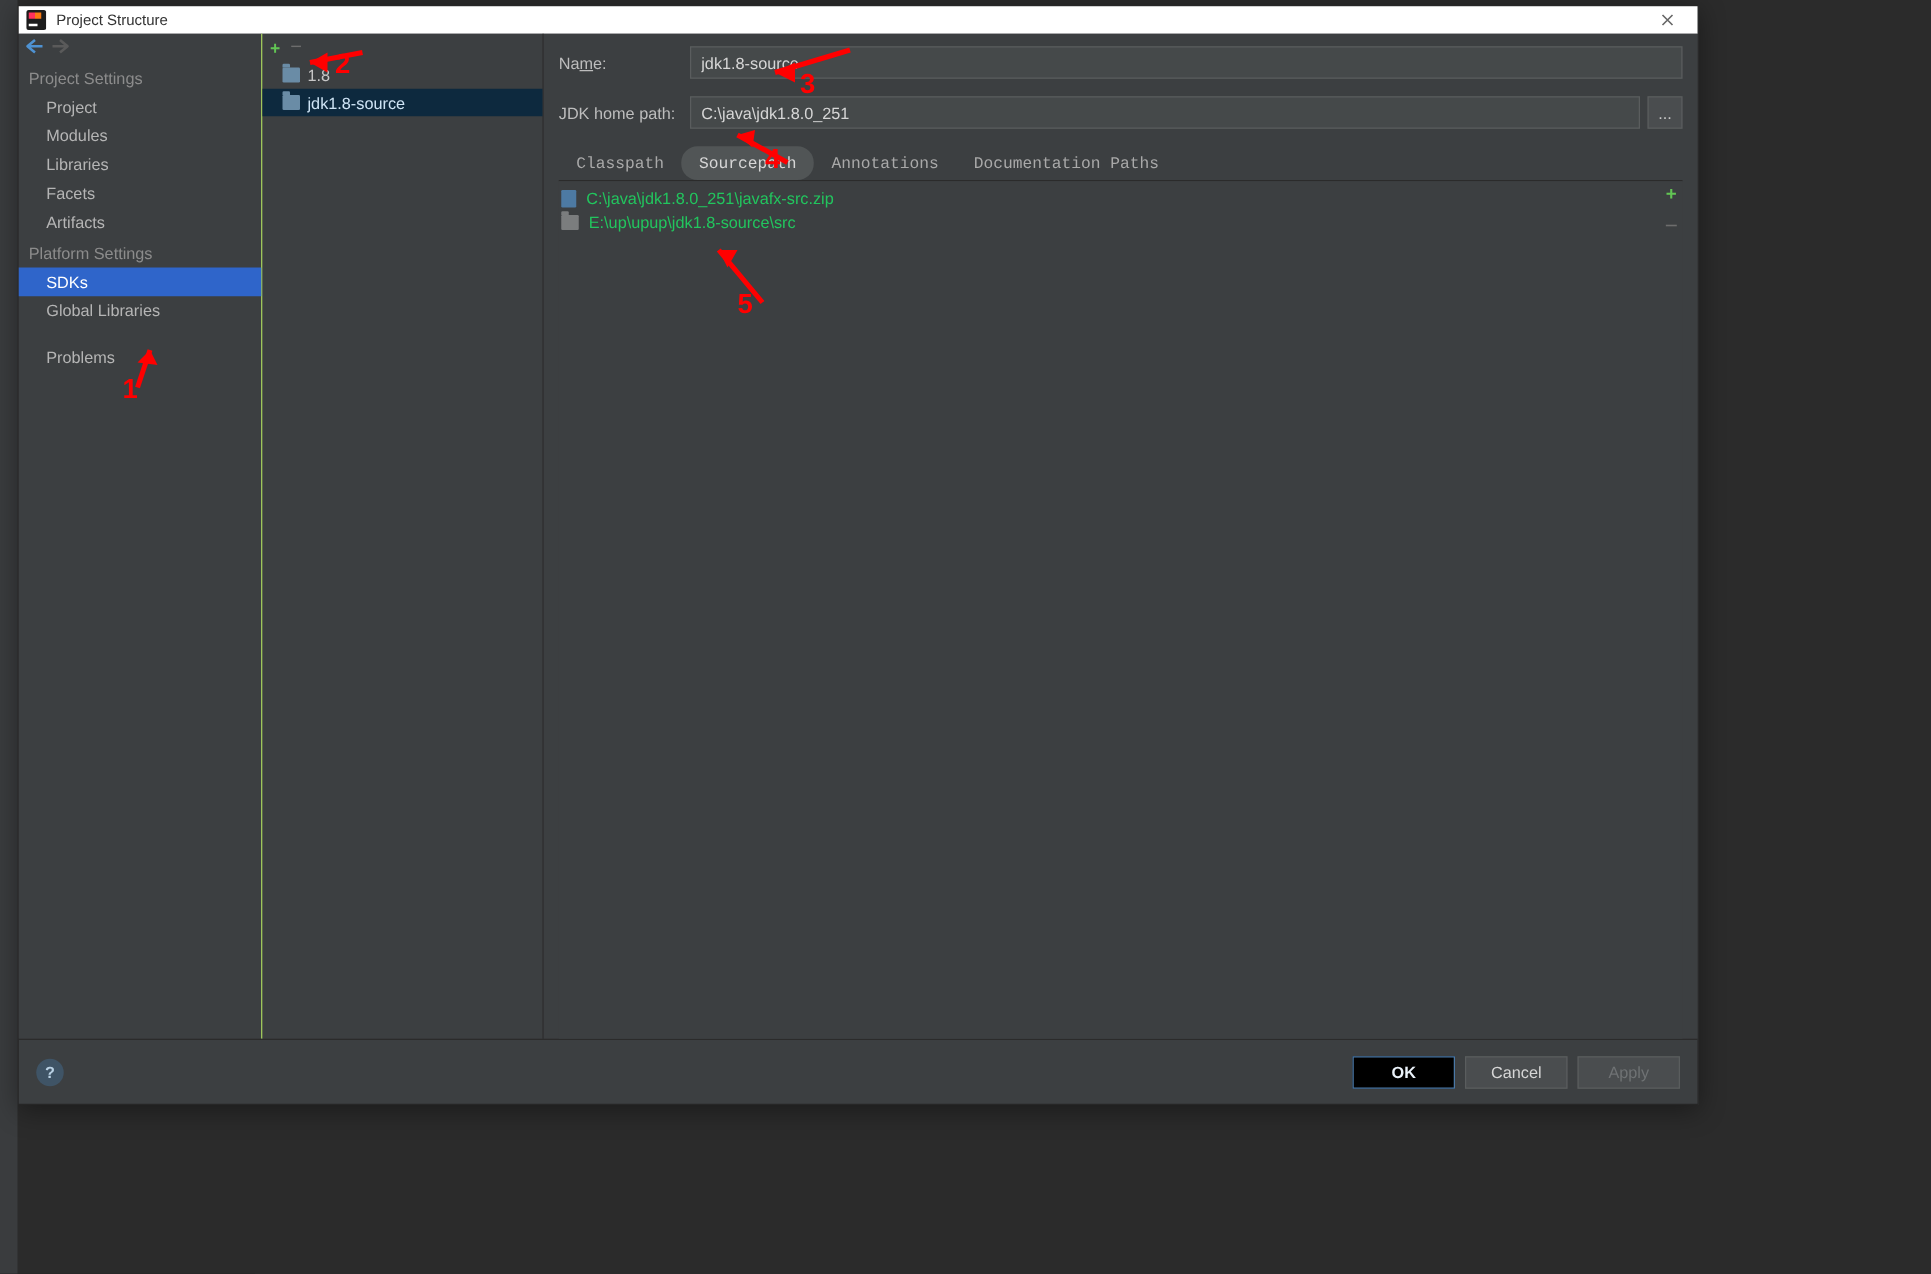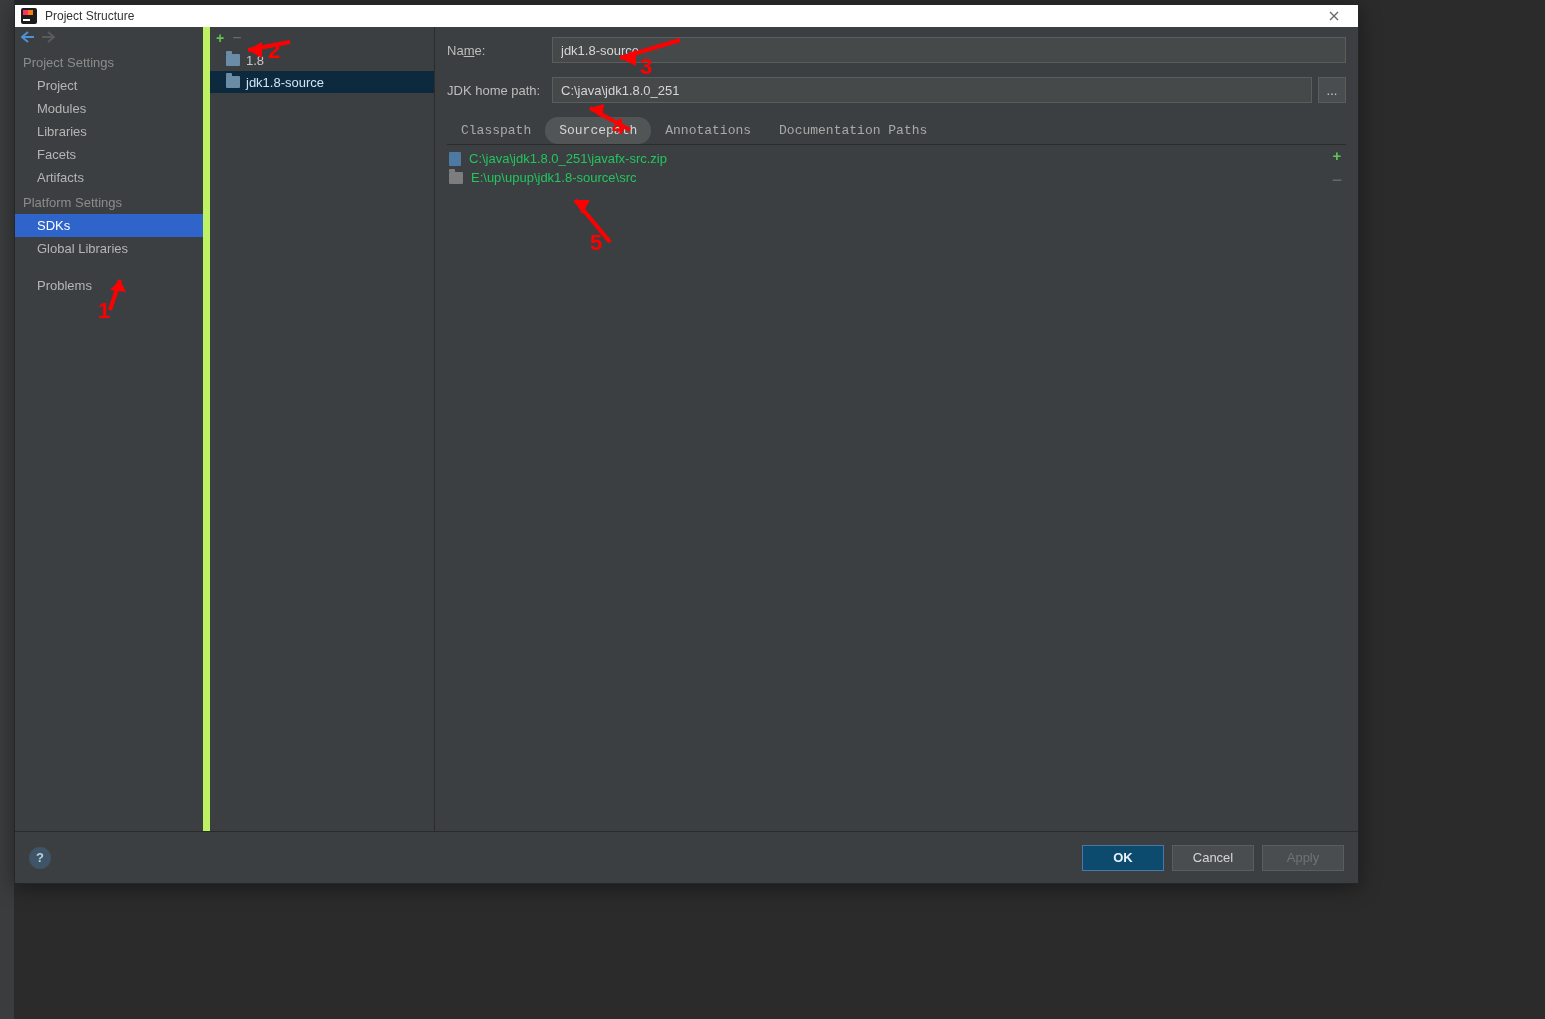--- a/index.html
+++ b/index.html
@@ -13,21 +13,21 @@
     .dialog { position: absolute; left: 14px; top: 4px; width: 1345px; height: 880px; background: #3c3f41; border: 1px solid #262626; box-shadow: 0 4px 20px rgba(0,0,0,.4); display: flex; flex-direction: column; }
 
     .titlebar { height: 22px; background: #ffffff; display: flex; align-items: center; padding: 0 8px 0 6px; color: #1b1b1b; }
     .titlebar .app-icon { width: 16px; height: 16px; margin-right: 8px; display: inline-flex; align-items: center; justify-content: center; }
     .titlebar .title { flex: 1; font-size: 12px; color: #333; }
     .titlebar .win-close { width: 32px; height: 28px; display: flex; align-items: center; justify-content: center; color: #555; cursor: pointer; }
 
     .dialog-body { flex: 1; display: flex; min-height: 0; }
 
     
-    .nav { width: 195px; background: #3c3f41; border-right: 7px solid #bef264; display: flex; flex-direction: column; }
+    .nav { width: 195px; background: #3c3f41; border-right: 1px solid #bef264; display: flex; flex-direction: column; }
     .nav-toolbar { height: 22px; display: flex; align-items: center; padding: 0 6px; gap: 6px; }
     .nav-back { color: #4e92d2; }
     .nav-fwd { color: #555; }
     .group-header { padding: 6px 8px 4px 8px; color: #8c8c8c; font-weight: 400; font-size: 13px; }
     .nav-item { padding: 4px 24px 4px 22px; color: #b5b5b5; cursor: pointer; }
     .nav-item.selected { background: #2f65ca; color: #fff; }
 
     
     .mid { width: 225px; background: #3c3f41; border-right: 1px solid #2b2b2b; display: flex; flex-direction: column; }
     .mid-toolbar { height: 22px; display: flex; align-items: center; padding: 0 6px; gap: 8px; }
@@ -60,21 +60,21 @@
 
     .side-buttons { position: absolute; right: 0; top: 2px; width: 18px; display: flex; flex-direction: column; gap: 6px; }
     .side-plus { color: #62c554; font-size: 15px; font-weight: bold; text-align: center; cursor: pointer; }
     .side-minus { color: #6d6d6d; font-size: 18px; text-align: center; cursor: pointer; }
 
     
     .footer { height: 52px; border-top: 1px solid #2b2b2b; display: flex; align-items: center; padding: 0 14px; gap: 8px; }
     .help-icon { width: 22px; height: 22px; border-radius: 50%; background: #3f5466; color: #b9d1e4; display: flex; align-items: center; justify-content: center; font-weight: bold; cursor: pointer; }
     .footer-spacer { flex: 1; }
     .btn { min-width: 82px; height: 26px; border: 1px solid #5a5d5e; background: #4a4d4f; color: #d6d6d6; display: flex; align-items: center; justify-content: center; cursor: pointer; }
-    .btn.primary { background: #0c4a6e; border-color: #4a78a6; color: #eaf2fa; font-weight: 600; }
+    .btn.primary { background: #000000; border-color: #4a78a6; color: #eaf2fa; font-weight: 600; }
     .btn.disabled { color: #6f7274; cursor: default; }
 
     
     .anno { position: absolute; pointer-events: none; z-index: 50; }
     .anno svg { overflow: visible; }
     .anno-num { font: bold 22px Arial; fill: #ff0000; }
     .anno-path { stroke: #ff0000; stroke-width: 4; fill: none; }
     .anno-head { fill: #ff0000; }
   </style>
 </head>

